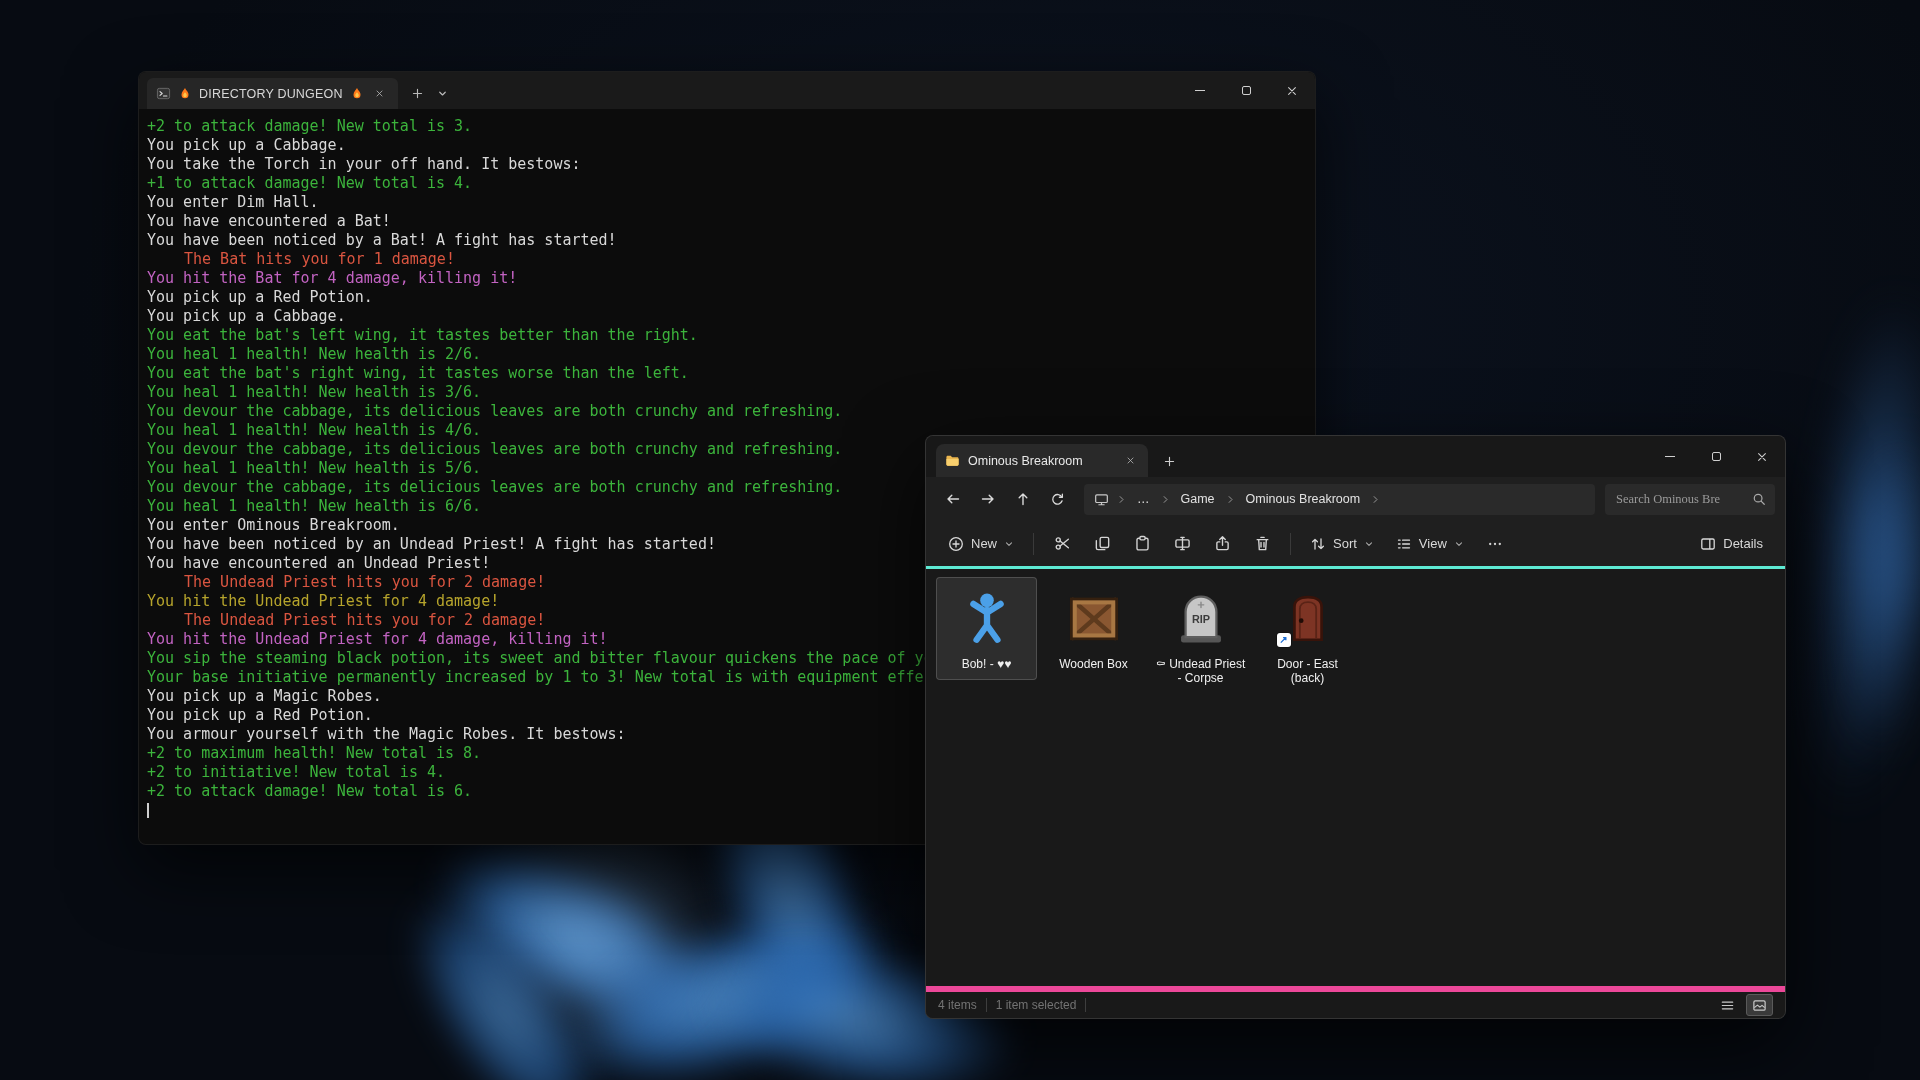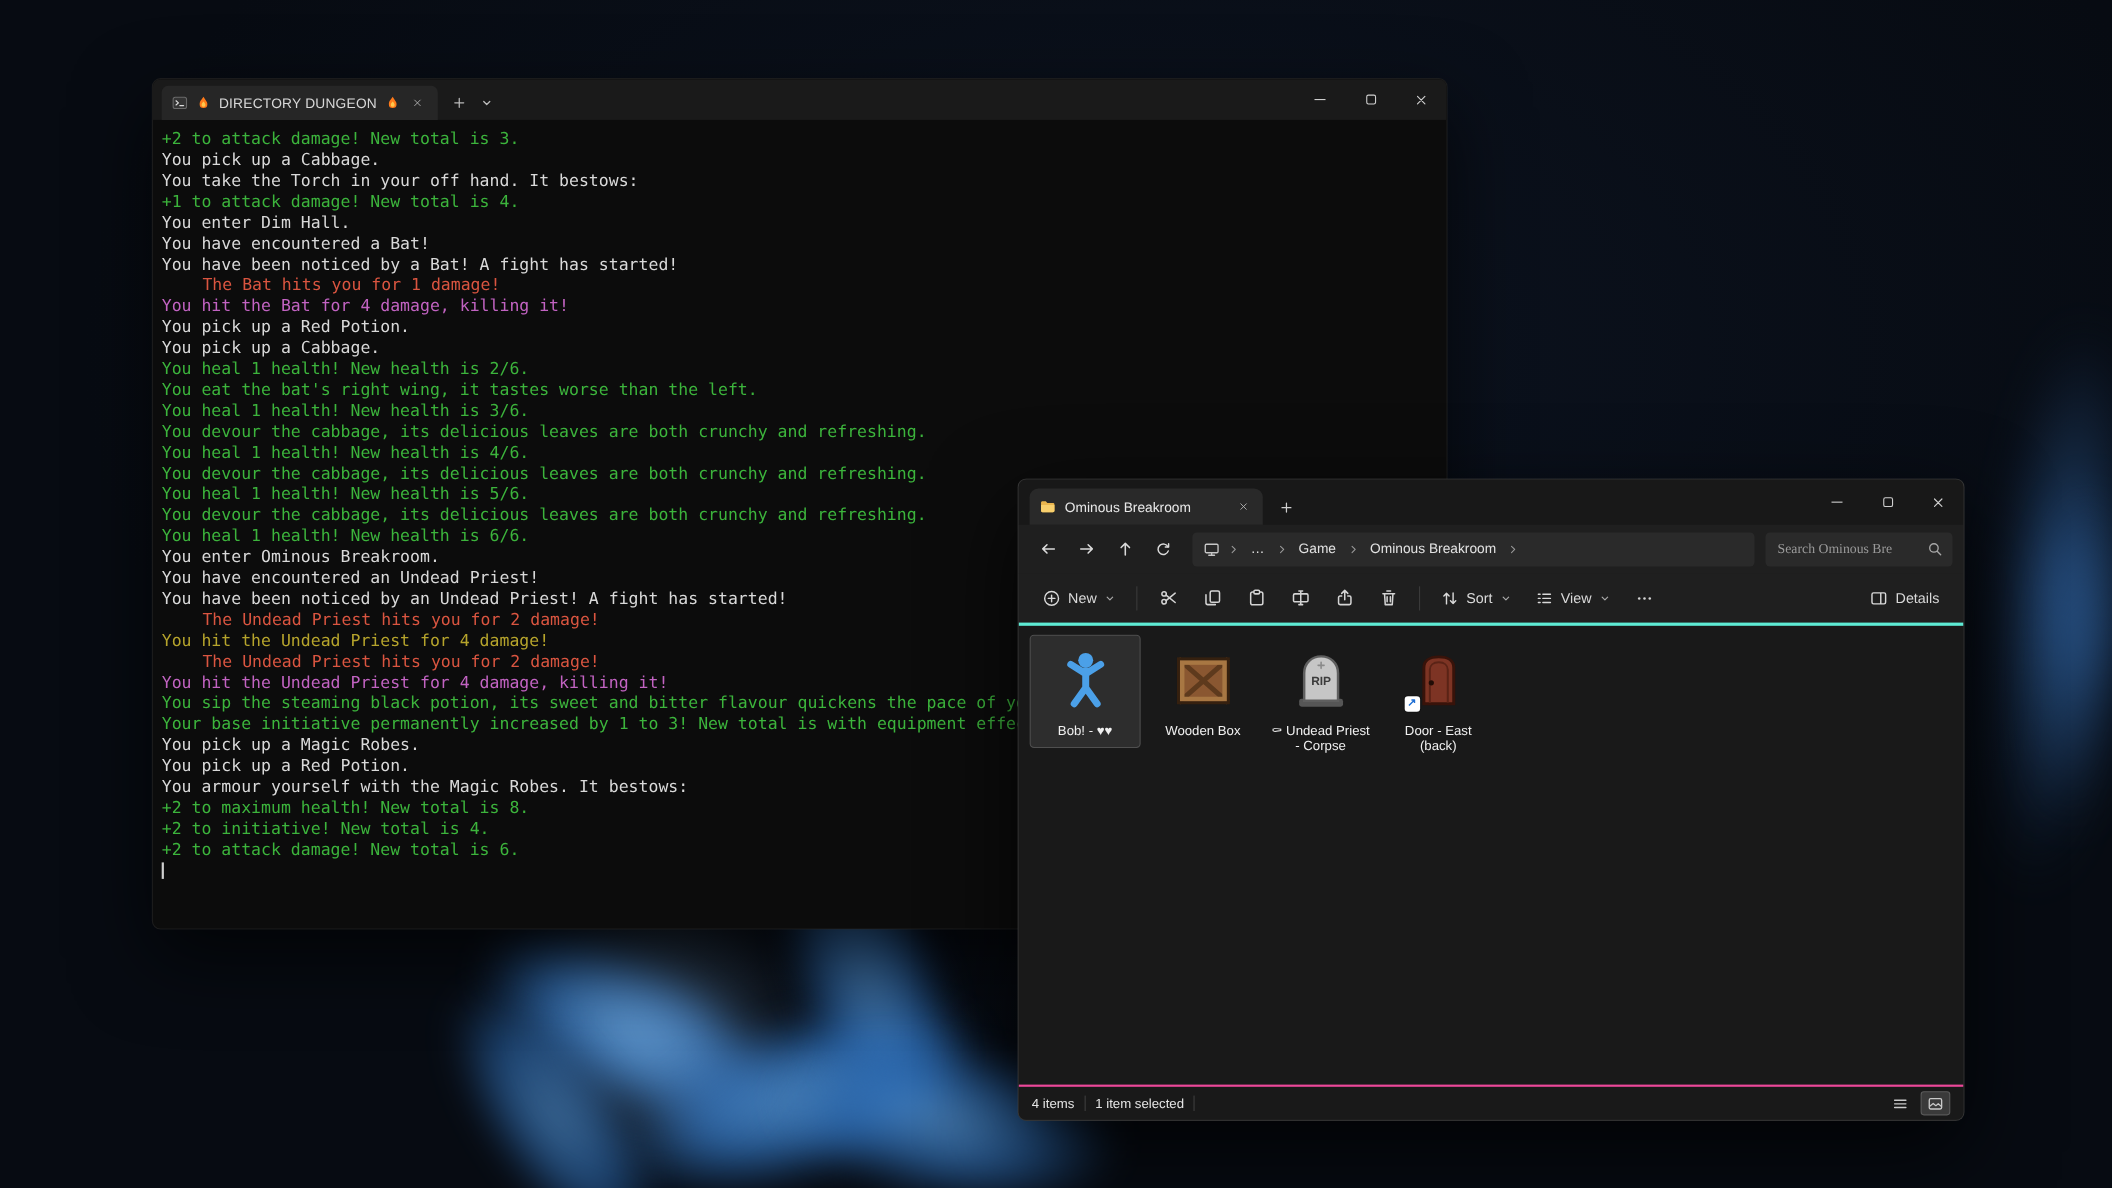--- a/index.html
+++ b/index.html
@@ -84,22 +84,22 @@
   .tb-right { margin-left:auto; }
   .ex-content { flex:1; background:#191919; padding:8px 10px; display:flex; align-items:flex-start; gap:6px; }
   .tile { width:101px; padding:8px 2px 8px; display:flex; flex-direction:column; align-items:center; gap:7px;
     border-radius:4px; border:1px solid transparent; }
   .tile.selected { background:rgba(255,255,255,.09); border-color:rgba(255,255,255,.16); }
   .tile-icon { width:64px; height:64px; position:relative; display:flex; align-items:center; justify-content:center; }
   .tile-label { font-size:12px; line-height:14px; color:#f0f0f0; text-align:center; max-width:96px; word-wrap:break-word; }
   .shortcut-badge { position:absolute; left:1px; bottom:3px; width:14px; height:14px; background:#ffffff;
     border-radius:3px; display:flex; align-items:center; justify-content:center;
     font-size:10px; font-weight:bold; color:#1f6fd4; line-height:1; box-shadow:0 0 0 1px rgba(0,0,0,.25); }
-  .ex-status { height:32px; background:#191919; border-top:2px solid #ec4899; flex:none;
-    display:flex; align-items:center; gap:9px; padding:0 12px; font-size:12px; color:#e5e5e5; }
+  .ex-status { height:32px; background:#191919; border-top:6px solid #ec4899; flex:none;
+    display:flex; align-items:center; gap:9px; padding:0 12px; font-size:12px; color:#737373; }
   .status-divider { width:1px; height:14px; background:#3e3e3e; }
   .status-right { margin-left:auto; display:flex; gap:5px; }
   .view-toggle { width:27px; height:22px; display:flex; align-items:center; justify-content:center;
     color:#c9c9c9; border-radius:3px; border:1px solid transparent; }
   .view-toggle.active { background:#3a3a3a; border-color:#5a5a5a; }
   .ic { flex:none; }
 </style>
 </head>
 <body>
 
@@ -300,20 +300,21 @@
           <div class="tline w">You have been noticed by a Bat! A fight has started!</div>
 
           <div class="tline r">The Bat hits you for 1 damage!</div>
 
           <div class="tline m">You hit the Bat for 4 damage, killing it!</div>
 
           <div class="tline w">You pick up a Red Potion.</div>
 
           <div class="tline w">You pick up a Cabbage.</div>
 
+          <div class="tline g">You eat the bat's left wing, it tastes better than the right.</div>
 
           <div class="tline g">You heal 1 health! New health is 2/6.</div>
 
           <div class="tline g">You eat the bat's right wing, it tastes worse than the left.</div>
 
           <div class="tline g">You heal 1 health! New health is 3/6.</div>
 
           <div class="tline g">You devour the cabbage, its delicious leaves are both crunchy and refreshing.</div>
 
           <div class="tline g">You heal 1 health! New health is 4/6.</div>
@@ -321,23 +322,23 @@
           <div class="tline g">You devour the cabbage, its delicious leaves are both crunchy and refreshing.</div>
 
           <div class="tline g">You heal 1 health! New health is 5/6.</div>
 
           <div class="tline g">You devour the cabbage, its delicious leaves are both crunchy and refreshing.</div>
 
           <div class="tline g">You heal 1 health! New health is 6/6.</div>
 
           <div class="tline w">You enter Ominous Breakroom.</div>
 
+          <div class="tline w">You have been noticed by an Undead Priest! A fight has started!</div>
+
           <div class="tline w">You have encountered an Undead Priest!</div>
-
-          <div class="tline w">You have been noticed by an Undead Priest! A fight has started!</div>
 
           <div class="tline r">The Undead Priest hits you for 2 damage!</div>
 
           <div class="tline y">You hit the Undead Priest for 4 damage!</div>
 
           <div class="tline r">The Undead Priest hits you for 2 damage!</div>
 
           <div class="tline m">You hit the Undead Priest for 4 damage, killing it!</div>
 
           <div class="tline g">You sip the steaming black potion, its sweet and bitter flavour quickens the pace of your</div>

